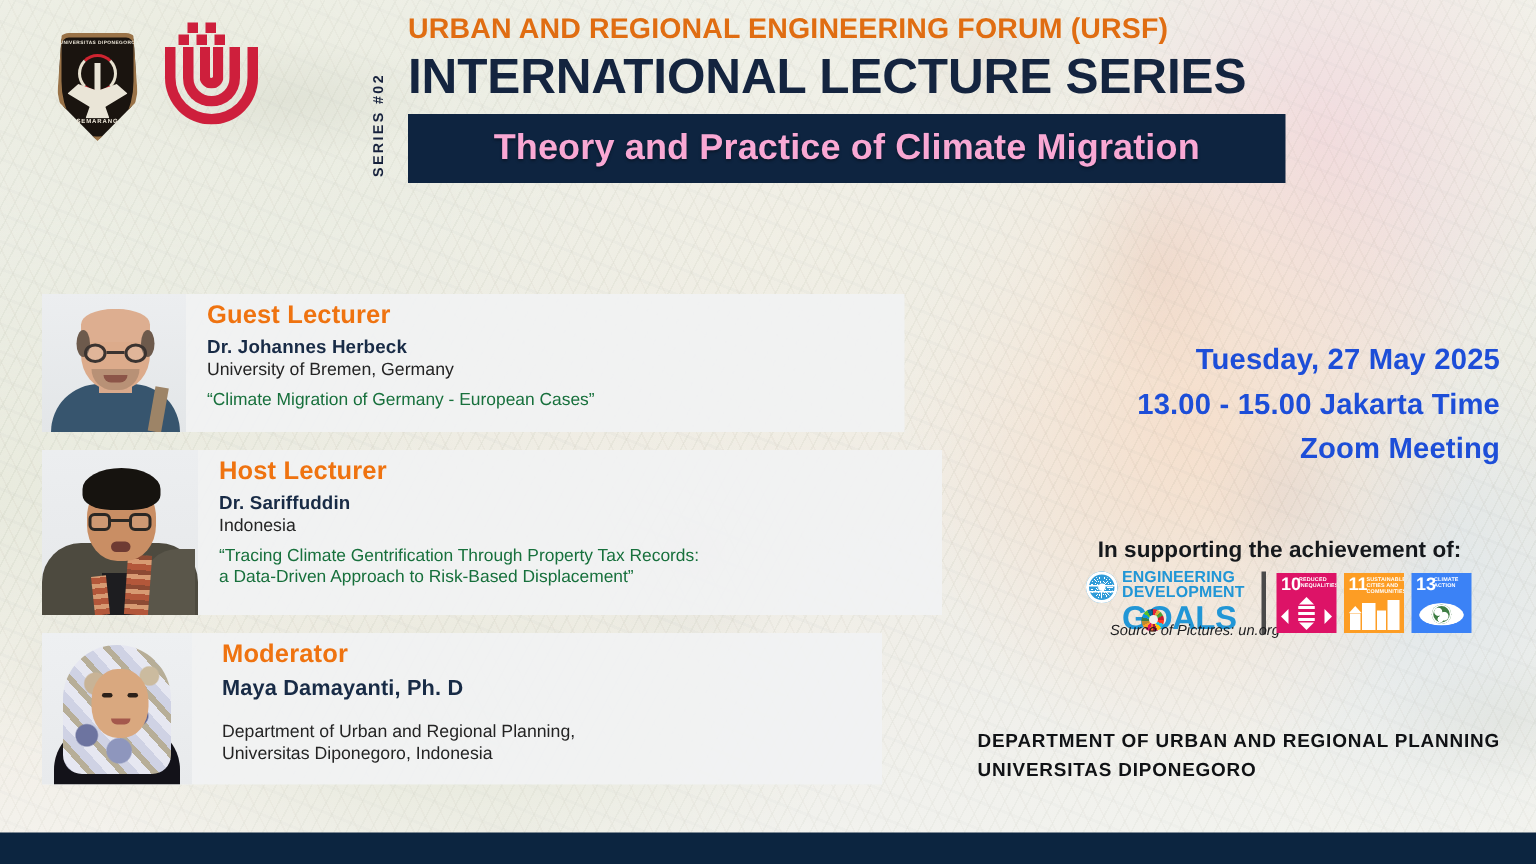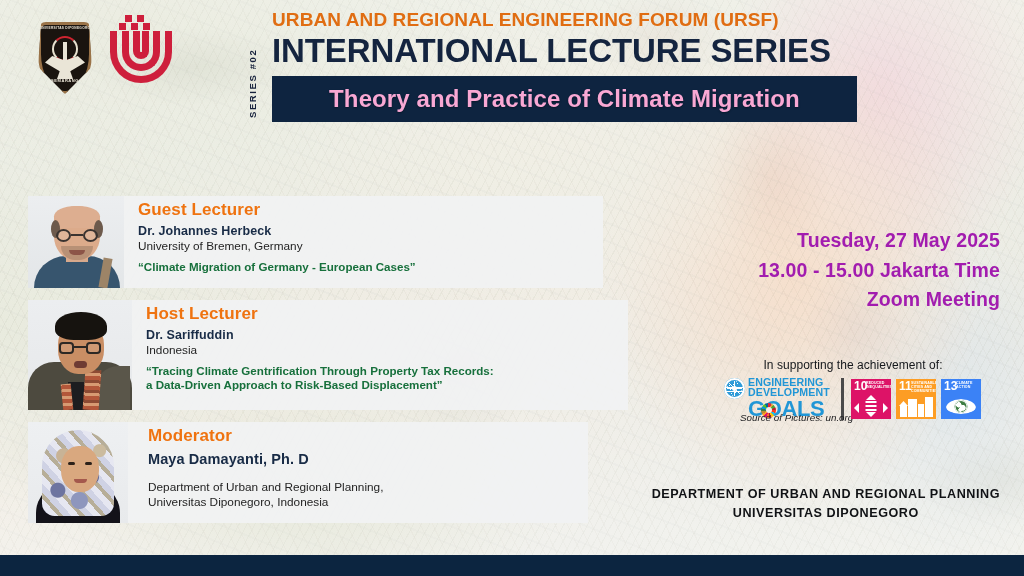--- a/index.html
+++ b/index.html
@@ -149,21 +149,21 @@
     letter-spacing:.1px;
   }
   .pname{
     font-size:12.5px; font-weight:bold; color:#182b46; margin-top:4px;
     letter-spacing:.1px;
   }
   .paff{
     font-size:11.8px; color:#242424; line-height:1.26; margin-top:1px;
   }
   .ptopic{
-    font-size:11.6px; font-weight:bold; color:#17703c; line-height:1.28;
+    font-size:11.6px; font-weight:normal; color:#17703c; line-height:1.28;
     margin-top:6px;
   }
   #card-host .paff{ text-align:justify; width:448px; }
   #card-mod .role{ margin-left:6px; }
   #card-mod .pname{ font-size:14.5px; margin-left:6px; margin-top:5px; }
   #card-mod .paff{ margin-left:6px; margin-top:13px; }
 
   
   .g-bg{ position:absolute; inset:0; background:linear-gradient(180deg,#eceef0,#e3e6e8); }
   .g-torso{ position:absolute; left:6px; bottom:0; width:86px; height:32px;
@@ -233,27 +233,27 @@
   .m-eyeR{ position:absolute; left:57px; top:40px; width:7px; height:3px;
            background:#2c211a; border-radius:3px; }
   .m-mouth{ position:absolute; left:46px; top:57px; width:13px; height:4px;
             background:#a4584c; border-radius:0 0 7px 7px; }
 
   
   .when{
     position:absolute; right:24px; top:226px; z-index:3; text-align:right;
   }
   .when div{
-    font-size:19.5px; font-weight:bold; color:#a21caf; line-height:1.52;
+    font-size:19.5px; font-weight:bold; color:#1d4ed8; line-height:1.52;
     letter-spacing:.1px; white-space:nowrap;
   }
 
   .sdg-wrap{ position:absolute; left:714px; top:358px; width:300px; z-index:3; }
   .sdg-lead{
-    font-size:12px; font-weight:normal; color:#15181c; text-align:center;
+    font-size:15px; font-weight:bold; color:#15181c; text-align:center;
     width:278px; letter-spacing:.05px;
   }
   .sdg-row{ display:flex; align-items:center; gap:7px; margin-top:4px; margin-left:10px; }
 
   .sdg-logo{ position:relative; width:110px; height:46px; }
   .un-emb{
     position:absolute; left:0; top:2px; width:21px; height:21px; border-radius:50%;
     background:#2f9bd8;
     box-shadow:inset 0 0 0 2px #fff;
   }
@@ -331,21 +331,21 @@
                width:13px; height:13px; border-radius:50%; background:#3f7e44;
                box-shadow:inset 0 0 0 1px #fff; }
   .a13 .globe::after{ content:""; position:absolute; inset:1px; border-radius:50%;
                background:
                  radial-gradient(circle at 30% 35%, #fff 0 2.4px, rgba(0,0,0,0) 3px),
                  radial-gradient(circle at 66% 62%, #fff 0 2.6px, rgba(0,0,0,0) 3.2px),
                  radial-gradient(circle at 44% 80%, #fff 0 1.8px, rgba(0,0,0,0) 2.2px); }
 
   
   .orgblock{
-    position:absolute; right:24px; top:485px; z-index:3; text-align:center;
+    position:absolute; right:24px; top:485px; z-index:3; text-align:left;
   }
   .orgblock div{
     font-size:12.6px; font-weight:bold; color:#101215; letter-spacing:.55px;
     line-height:1.5; white-space:nowrap;
   }
 
   #bottombar{
     position:absolute; left:0; bottom:0; width:1024px; height:21px;
     background:#0c2540; z-index:4;
   }

